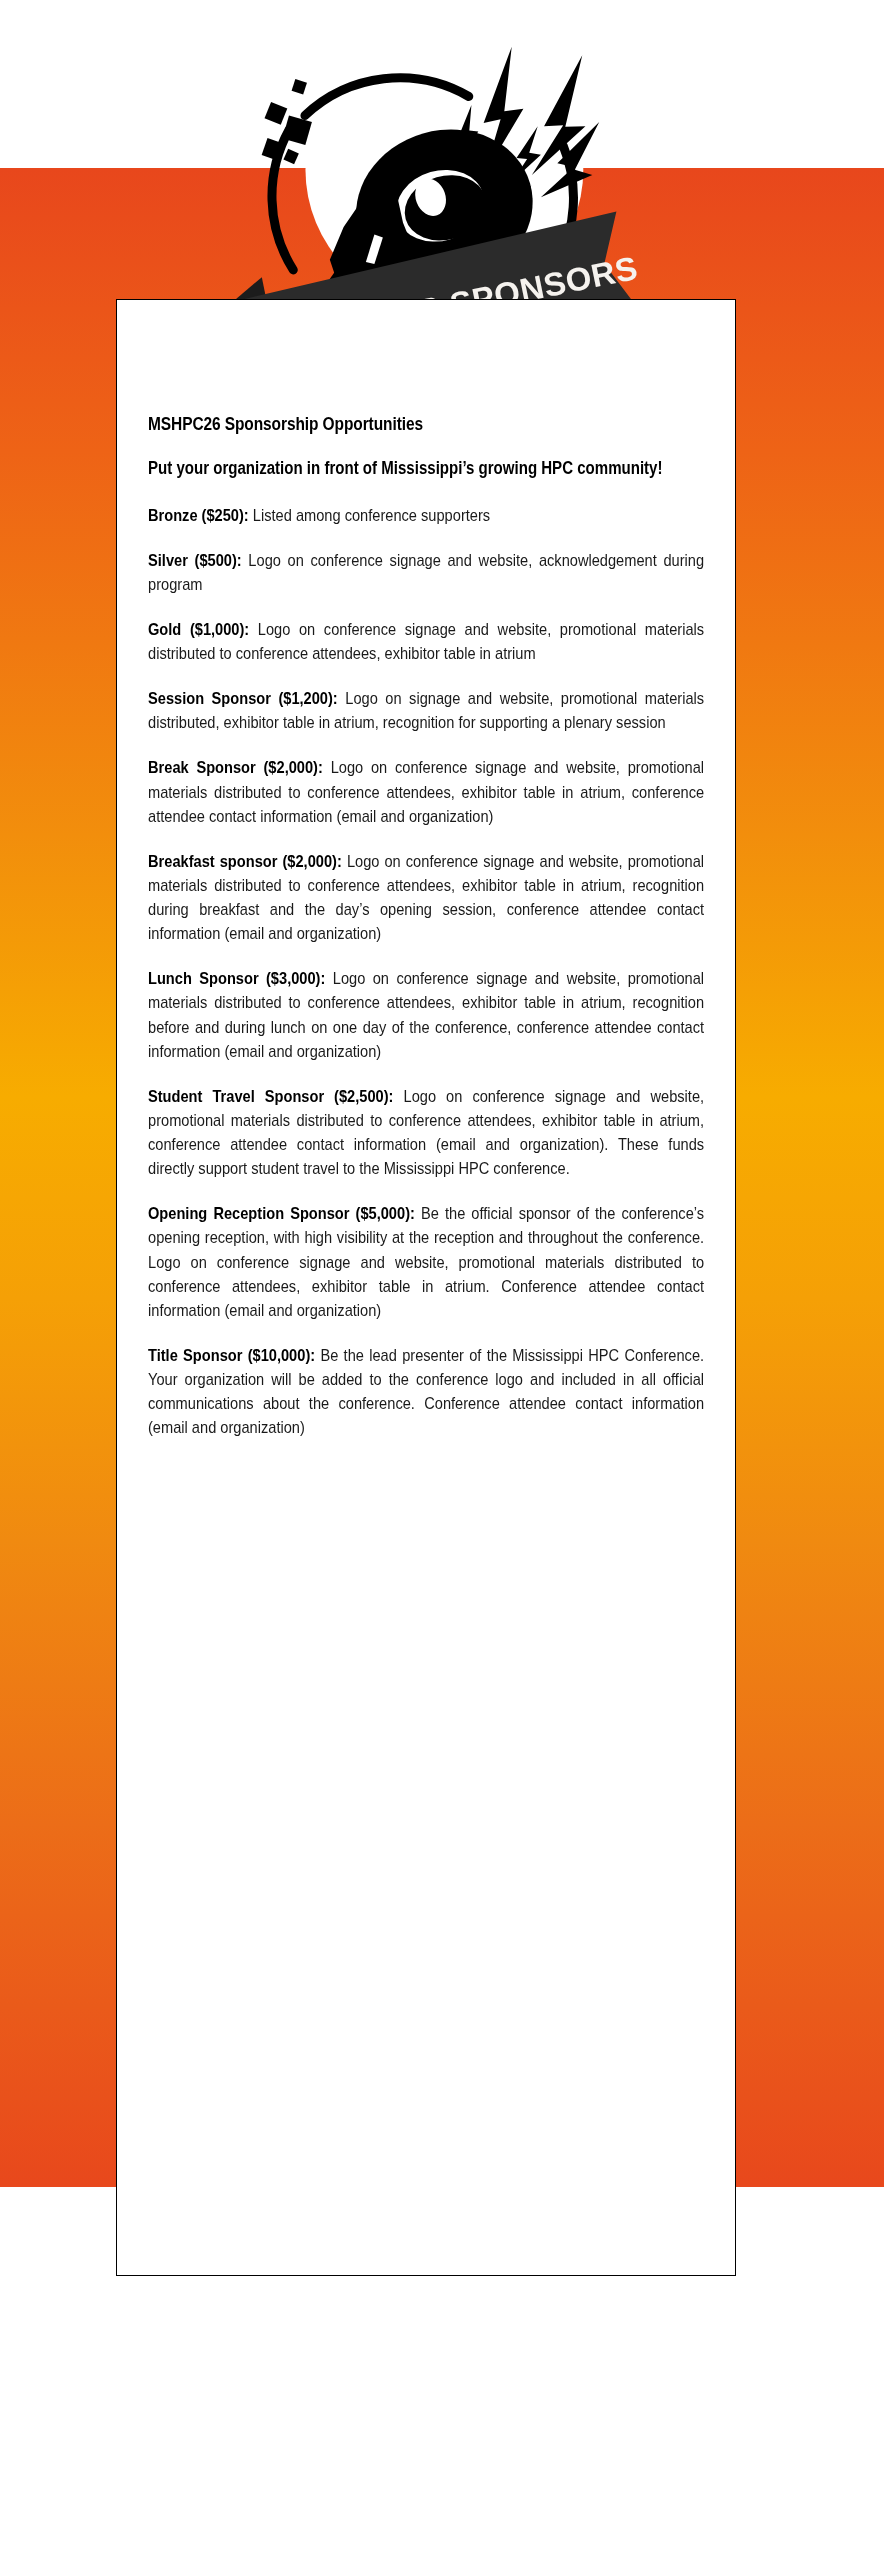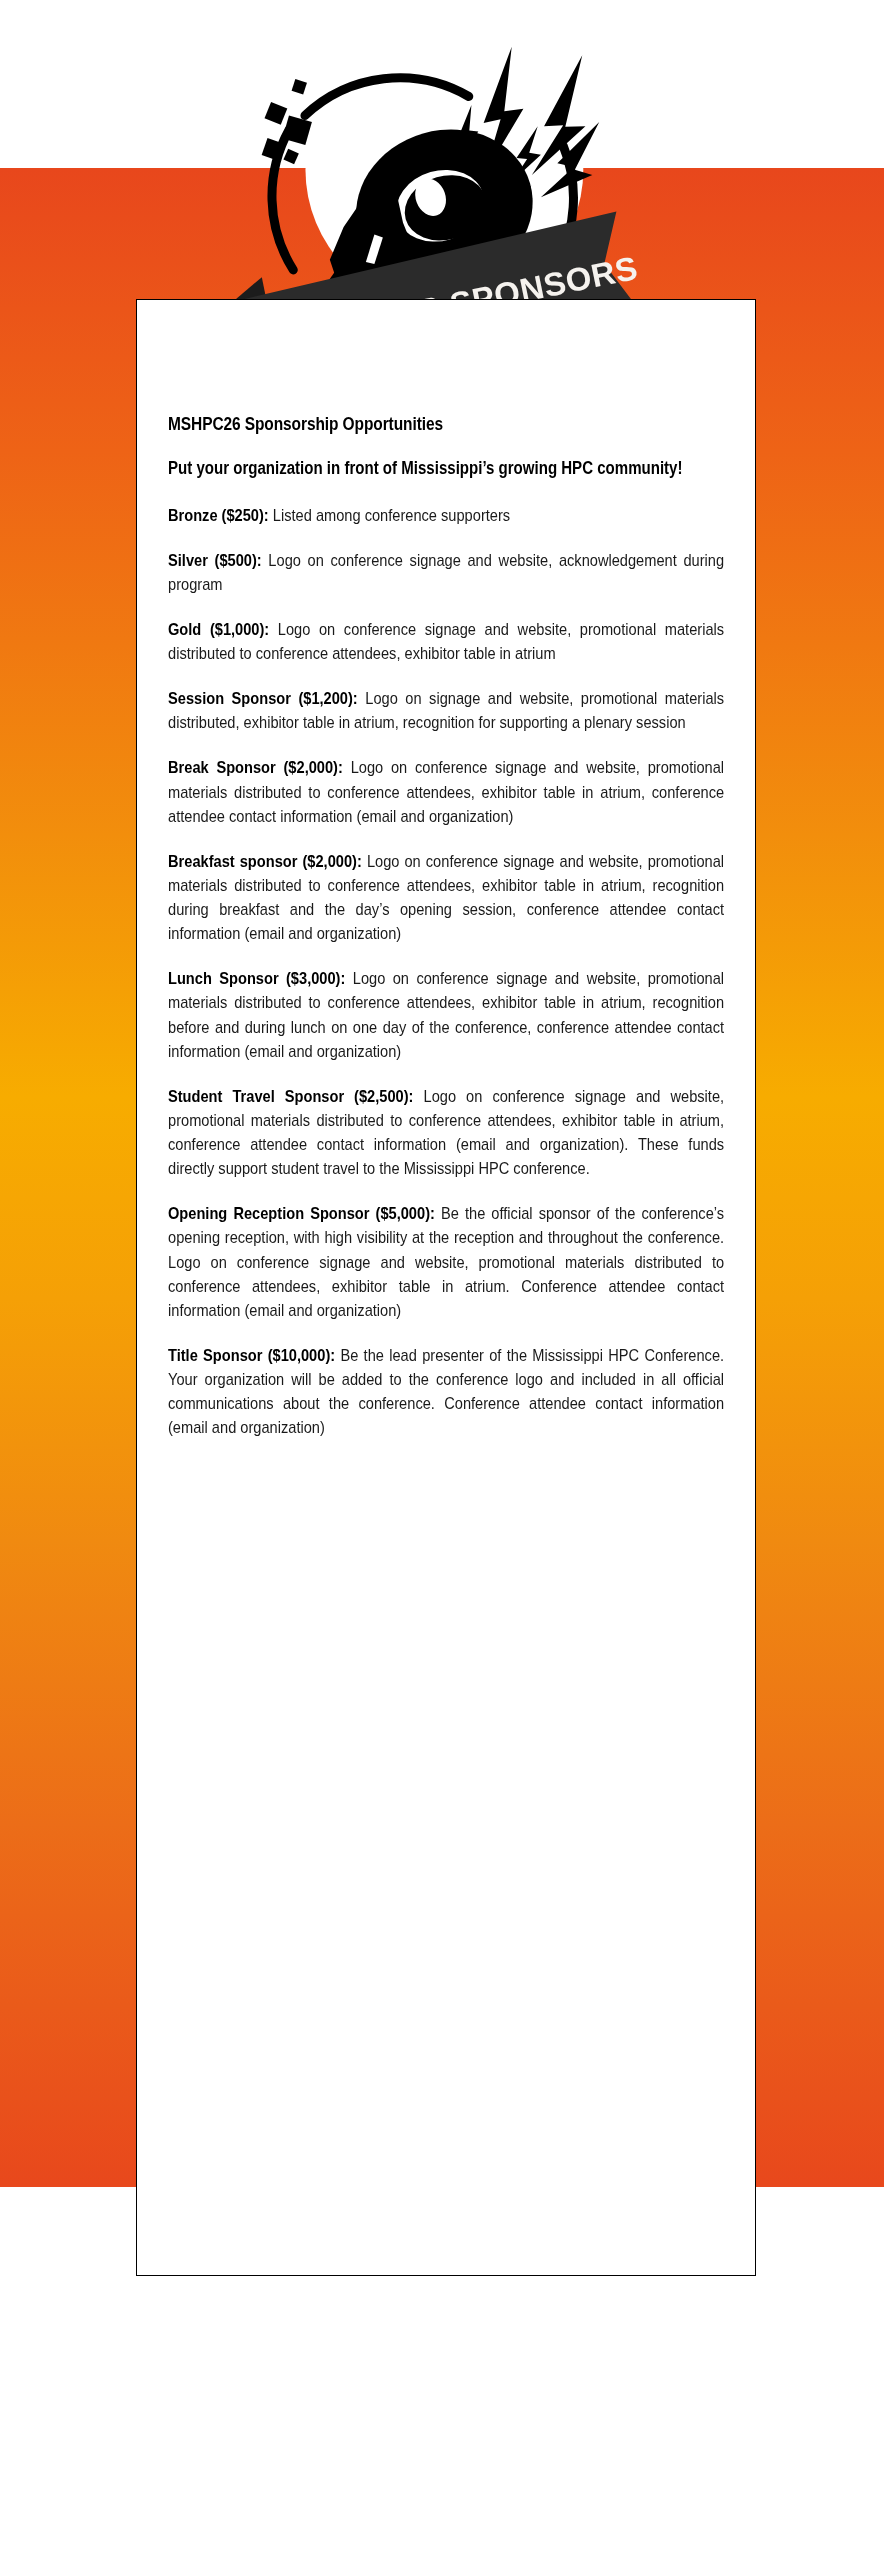--- a/index.html
+++ b/index.html
@@ -47,21 +47,21 @@
     top: 0;
     width: 884px;
     height: 403px;
     pointer-events: none;
   }
   .hero svg { display: block; }
 
   
   .content-card {
     position: absolute;
-    left: 136px;
+    left: 116px;
     top: 299px;
     width: 620px;
     height: 1977px;
     background: #ffffff;
     border: 1.6px solid #000000;
     box-sizing: border-box;
   }
 
   .card-inner {
     padding: 114px 31px 32px 31px;

